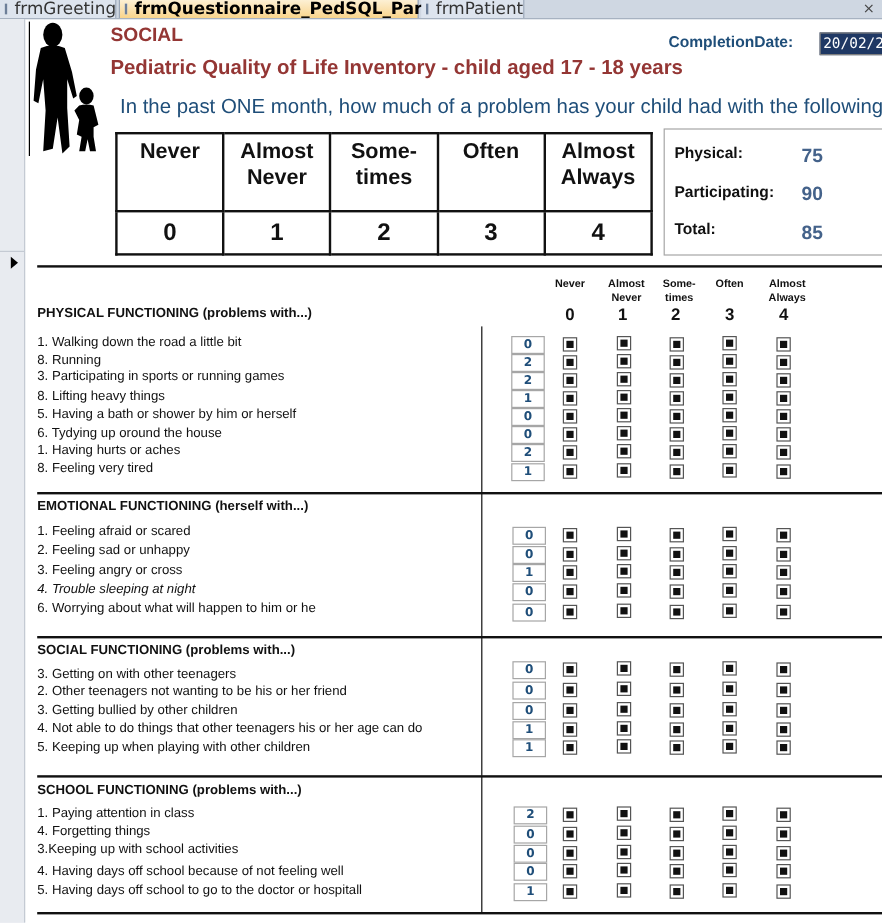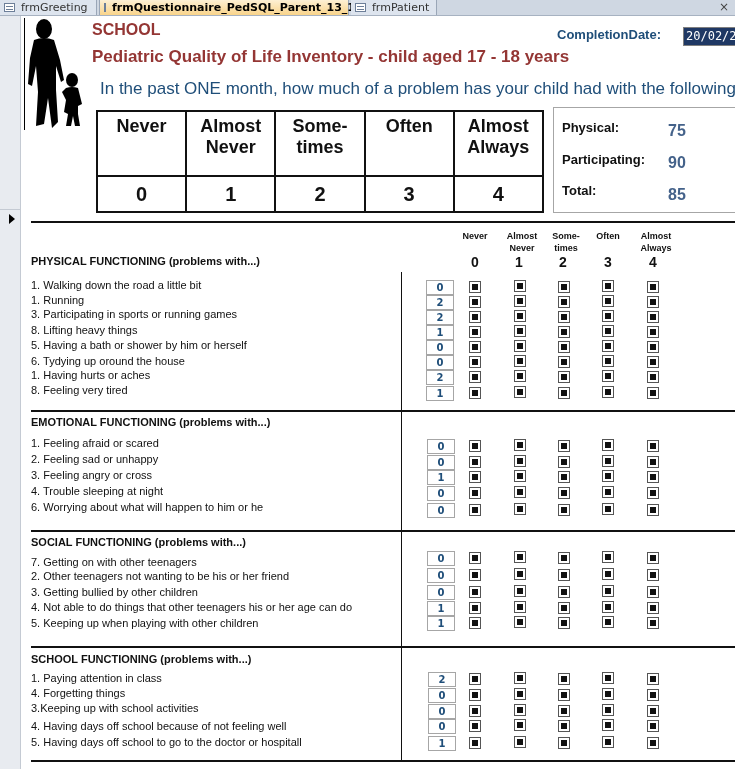--- a/index.html
+++ b/index.html
@@ -8,21 +8,21 @@
     background: #ffffff;
     font-family: "DejaVu Sans", sans-serif;
   }
   
   .tabbar {
     position: absolute; left: 0; top: 0; width: 735px; height: 15px;
     background: #cfd7e2; border-bottom: 1px solid #a7b2c1;
   }
   .tab {
     position: absolute; top: 0; height: 15px; display: flex; align-items: center;
-    font-size: 11px; color: #333; background: #dde4ee;
+    font-size: 14px; color: #333; background: #dde4ee;
     border-right: 1px solid #9aa6b7; padding-left: 4px; box-sizing: border-box;
   }
   .tab.active {
     background: linear-gradient(#fdf0d4, #f9d48b); font-weight: bold; color: #000;
     border-left: 1px solid #9aa6b7;
   }
   .tab .ficon {
     width: 11px; height: 9px; border: 1px solid #6d7f99; background: #fff;
     margin-right: 6px; position: relative; box-sizing: border-box;
   }
@@ -158,21 +158,21 @@
 
 <div class="vline-left"></div>
 <svg class="silhouette" viewBox="0 0 70 112">
   <g fill="#000">
     <ellipse cx="24" cy="11" rx="8" ry="10"></ellipse>
     <path d="M14 22 Q24 18 34 22 L40 42 L44 62 L41 64 L36 48 L36 72 L38 104 L32 110 L28 80 L24 106 L16 108 L18 74 L16 48 L12 68 L8 66 L10 40 Z"></path>
     <ellipse cx="52" cy="62" rx="6" ry="7"></ellipse>
     <path d="M46 70 Q52 68 58 70 L62 86 L58 88 L58 96 L60 108 L55 108 L53 98 L51 108 L46 108 L48 96 L44 94 L46 82 L42 74 Z"></path>
   </g>
 </svg>
-<div class="h-parent">SCHOOL</div>
+<div class="h-parent">SOCIAL</div>
 <div class="h-title">Pediatric Quality of Life Inventory -  child aged 17 - 18 years</div>
 <div class="h-question">In the past ONE month, how much of a problem has your child had with the following</div>
 
 <div class="cd-label">CompletionDate:</div>
 <div class="cd-input">20/02/2014</div>
 
 <table class="scale">
   <tbody>
       <tr>
     <td class="lab" style="width:20%;"><span>Never</span></td>
@@ -217,21 +217,21 @@
 <div id="sections">
     <div class="section-title" style="top: 255px;">PHYSICAL FUNCTIONING  (problems with...)</div>
     <div class="vline" style="top: 272px; height: 138px;"></div>
     <div class="item" style="top: 279px;">1.  Walking down the road a little bit</div>
     <div class="score-box" style="left: 426px; top: 280px;">0</div>
     <div class="cb" style="left: 469px; top: 281px;"></div>
     <div class="cb" style="left: 514px; top: 280px;"></div>
     <div class="cb" style="left: 558px; top: 281px;"></div>
     <div class="cb" style="left: 602px; top: 280px;"></div>
     <div class="cb" style="left: 647px; top: 281px;"></div>
-    <div class="item" style="top: 294px;">1.  Running</div>
+    <div class="item" style="top: 294px;">8.  Running</div>
     <div class="score-box" style="left: 426px; top: 295px;">2</div>
     <div class="cb" style="left: 469px; top: 296px;"></div>
     <div class="cb" style="left: 514px; top: 295px;"></div>
     <div class="cb" style="left: 558px; top: 296px;"></div>
     <div class="cb" style="left: 602px; top: 295px;"></div>
     <div class="cb" style="left: 647px; top: 296px;"></div>
     <div class="item" style="top: 308px;">3.  Participating in sports or running games</div>
     <div class="score-box" style="left: 426px; top: 310px;">2</div>
     <div class="cb" style="left: 469px; top: 311px;"></div>
     <div class="cb" style="left: 514px; top: 310px;"></div>
@@ -267,21 +267,21 @@
     <div class="cb" style="left: 602px; top: 370px;"></div>
     <div class="cb" style="left: 647px; top: 371px;"></div>
     <div class="item" style="top: 384px;">8.  Feeling very  tired</div>
     <div class="score-box" style="left: 426px; top: 386px;">1</div>
     <div class="cb" style="left: 469px; top: 387px;"></div>
     <div class="cb" style="left: 514px; top: 386px;"></div>
     <div class="cb" style="left: 558px; top: 387px;"></div>
     <div class="cb" style="left: 602px; top: 386px;"></div>
     <div class="cb" style="left: 647px; top: 387px;"></div>
     <div class="hline" style="top: 410px;"></div>
-    <div class="section-title" style="top: 416px;">EMOTIONAL FUNCTIONING  (problems with...)</div>
+    <div class="section-title" style="top: 416px;">EMOTIONAL FUNCTIONING  (herself with...)</div>
     <div class="vline" style="top: 410px; height: 120px;"></div>
     <div class="item" style="top: 437px;">1.  Feeling afraid or scared</div>
     <div class="score-box" style="left: 427px; top: 439px;">0</div>
     <div class="cb" style="left: 469px; top: 440px;"></div>
     <div class="cb" style="left: 514px; top: 439px;"></div>
     <div class="cb" style="left: 558px; top: 440px;"></div>
     <div class="cb" style="left: 602px; top: 439px;"></div>
     <div class="cb" style="left: 647px; top: 440px;"></div>
     <div class="item" style="top: 453px;">2.  Feeling sad or unhappy</div>
     <div class="score-box" style="left: 427px; top: 455px;">0</div>
@@ -290,38 +290,38 @@
     <div class="cb" style="left: 558px; top: 456px;"></div>
     <div class="cb" style="left: 602px; top: 455px;"></div>
     <div class="cb" style="left: 647px; top: 456px;"></div>
     <div class="item" style="top: 469px;">3.  Feeling angry or cross</div>
     <div class="score-box" style="left: 427px; top: 470px;">1</div>
     <div class="cb" style="left: 469px; top: 471px;"></div>
     <div class="cb" style="left: 514px; top: 470px;"></div>
     <div class="cb" style="left: 558px; top: 471px;"></div>
     <div class="cb" style="left: 602px; top: 470px;"></div>
     <div class="cb" style="left: 647px; top: 471px;"></div>
-    <div class="item" style="top: 485px;">4.  Trouble sleeping at night</div>
+    <div class="item" style="top: 485px; font-style: italic;">4.  Trouble sleeping at night</div>
     <div class="score-box" style="left: 427px; top: 486px;">0</div>
     <div class="cb" style="left: 469px; top: 487px;"></div>
     <div class="cb" style="left: 514px; top: 486px;"></div>
     <div class="cb" style="left: 558px; top: 487px;"></div>
     <div class="cb" style="left: 602px; top: 486px;"></div>
     <div class="cb" style="left: 647px; top: 487px;"></div>
     <div class="item" style="top: 501px;">6.  Worrying about what will happen to him or he</div>
     <div class="score-box" style="left: 427px; top: 503px;">0</div>
     <div class="cb" style="left: 469px; top: 504px;"></div>
     <div class="cb" style="left: 514px; top: 503px;"></div>
     <div class="cb" style="left: 558px; top: 504px;"></div>
     <div class="cb" style="left: 602px; top: 503px;"></div>
     <div class="cb" style="left: 647px; top: 504px;"></div>
     <div class="hline" style="top: 530px;"></div>
     <div class="section-title" style="top: 536px;">SOCIAL FUNCTIONING  (problems with...)</div>
     <div class="vline" style="top: 530px; height: 116px;"></div>
-    <div class="item" style="top: 556px;">7. Getting on with other teenagers</div>
+    <div class="item" style="top: 556px;">3. Getting on with other teenagers</div>
     <div class="score-box" style="left: 427px; top: 551px;">0</div>
     <div class="cb" style="left: 469px; top: 552px;"></div>
     <div class="cb" style="left: 514px; top: 551px;"></div>
     <div class="cb" style="left: 558px; top: 552px;"></div>
     <div class="cb" style="left: 602px; top: 551px;"></div>
     <div class="cb" style="left: 647px; top: 552px;"></div>
     <div class="item" style="top: 570px;">2. Other teenagers not wanting to be his or her friend</div>
     <div class="score-box" style="left: 427px; top: 568px;">0</div>
     <div class="cb" style="left: 469px; top: 569px;"></div>
     <div class="cb" style="left: 514px; top: 568px;"></div>

